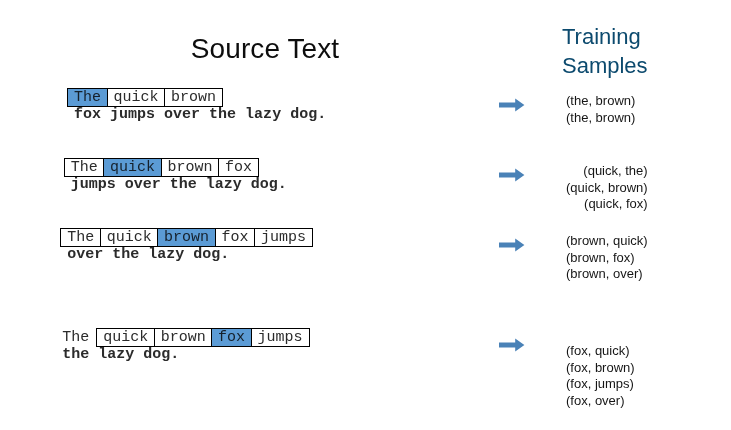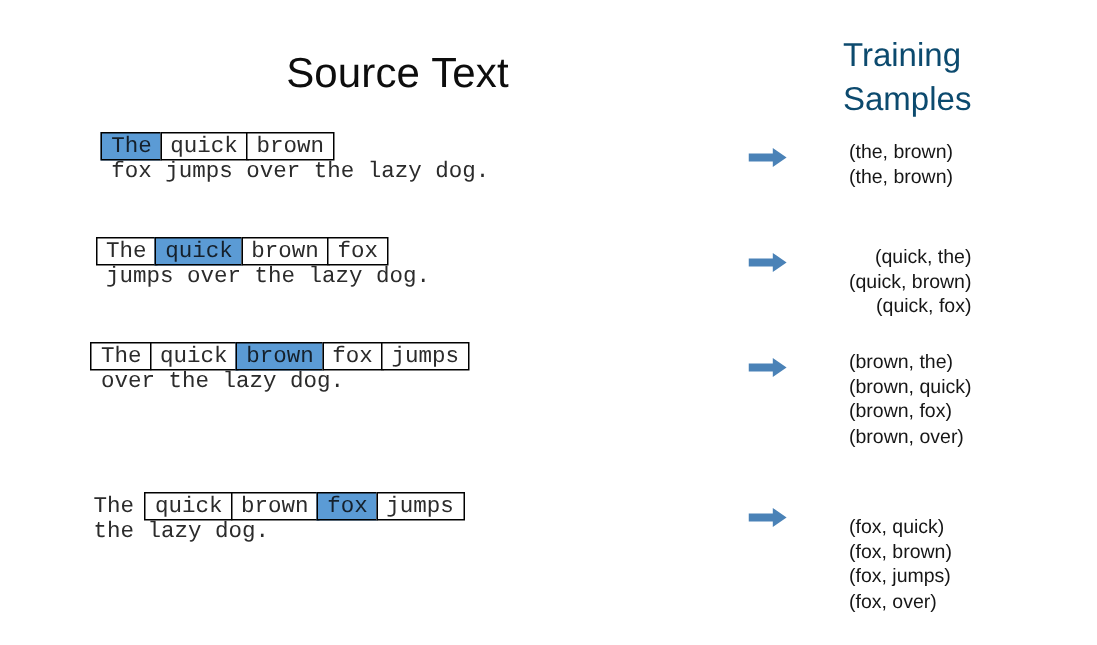--- a/index.html
+++ b/index.html
@@ -86,20 +86,21 @@
   }
   .tail {
     display: flex;
     align-items: center;
     white-space: pre;
     color: #2b2b2b;
     padding-left: 7px;
     font-family: "Liberation Mono", "DejaVu Sans Mono", monospace;
     font-size: 15px;
     line-height: 1;
+    font-weight: bold;
   }
 
   
   .arrow-cell {
     position: absolute;
     display: flex;
     align-items: center;
     justify-content: center;
     width: 30px;
     height: 34px;
@@ -186,15 +187,15 @@
     </div>
     <div class="arrow-cell" style="top: 328px; left: 497px;">
       <svg width="26" height="14" viewBox="0 0 26 14" aria-hidden="true">
         <path d="M0 4.4 H16.2 V0.6 L25.4 7 L16.2 13.4 V9.6 H0 Z" fill="#4A82B7"></path>
       </svg>
     </div>
   </div>
 <div id="samples-container">
     <div class="samples-group" style="top: 93px;"><span class="sample-line">(the, brown)</span><span class="sample-line">(the, brown)</span></div>
     <div class="samples-group" style="top: 163px; text-align: right;"><span class="sample-line">(quick, the)</span><span class="sample-line">(quick, brown)</span><span class="sample-line">(quick, fox)</span></div>
-    <div class="samples-group" style="top: 233px;"><span class="sample-line">(brown, the)</span><span class="sample-line">(brown, quick)</span><span class="sample-line">(brown, fox)</span><span class="sample-line">(brown, over)</span></div>
+    <div class="samples-group" style="top: 233px;"><span class="sample-line">(brown, quick)</span><span class="sample-line">(brown, fox)</span><span class="sample-line">(brown, over)</span></div>
     <div class="samples-group" style="top: 343px;"><span class="sample-line">(fox, quick)</span><span class="sample-line">(fox, brown)</span><span class="sample-line">(fox, jumps)</span><span class="sample-line">(fox, over)</span></div>
   </div>
 
 </body></html>

